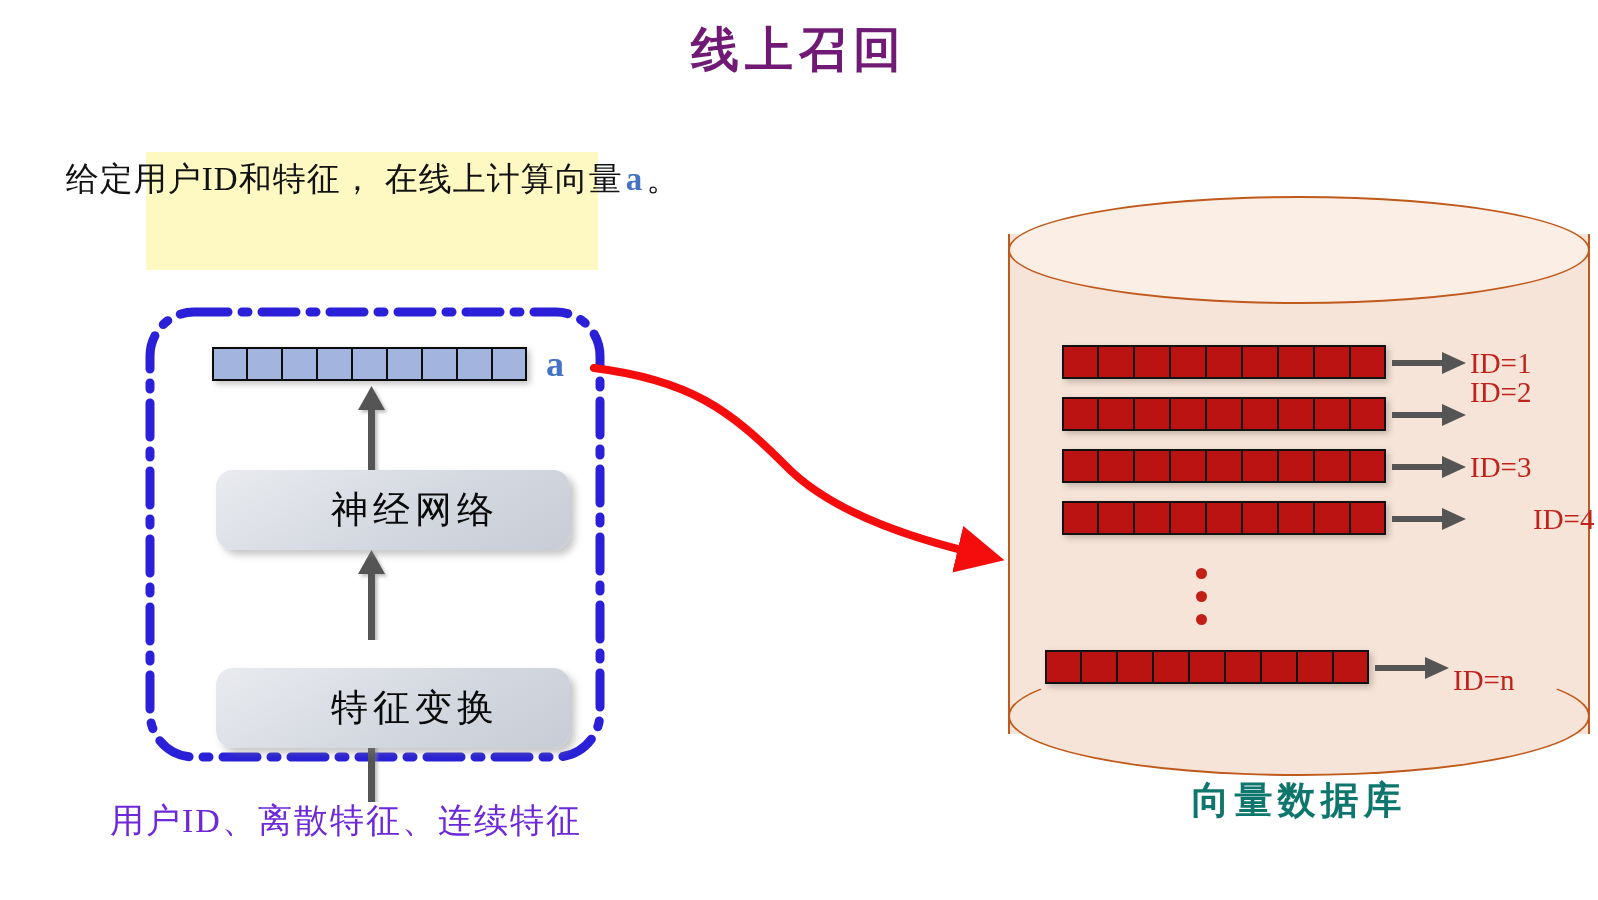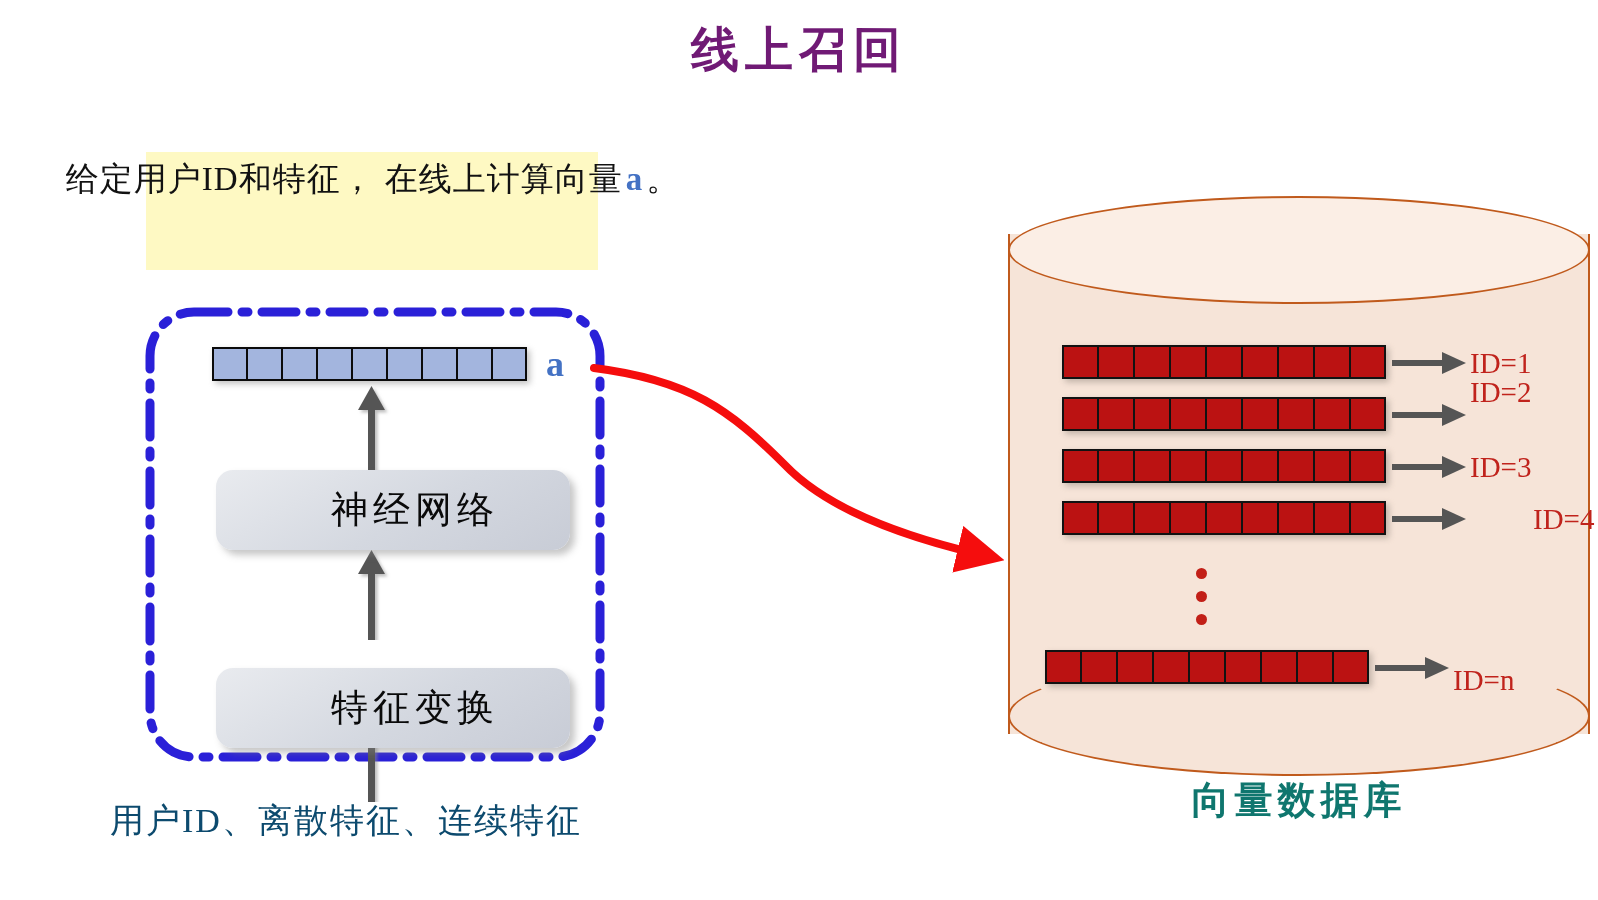--- a/index.html
+++ b/index.html
@@ -122,21 +122,21 @@
   .up-arrow { position: absolute; }
 
   
   #input-caption {
     position: absolute;
     left: 110px;
     top: 798px;
     font-family: "Liberation Serif", "DejaVu Serif", serif;
     font-size: 34px;
     letter-spacing: 2px;
-    color: #0c4a6e;
+    color: #6d28d9;
     white-space: nowrap;
   }
 
   
   #cylinder {
     position: absolute;
     left: 1008px;
     top: 196px;
     width: 582px;
     height: 590px;

